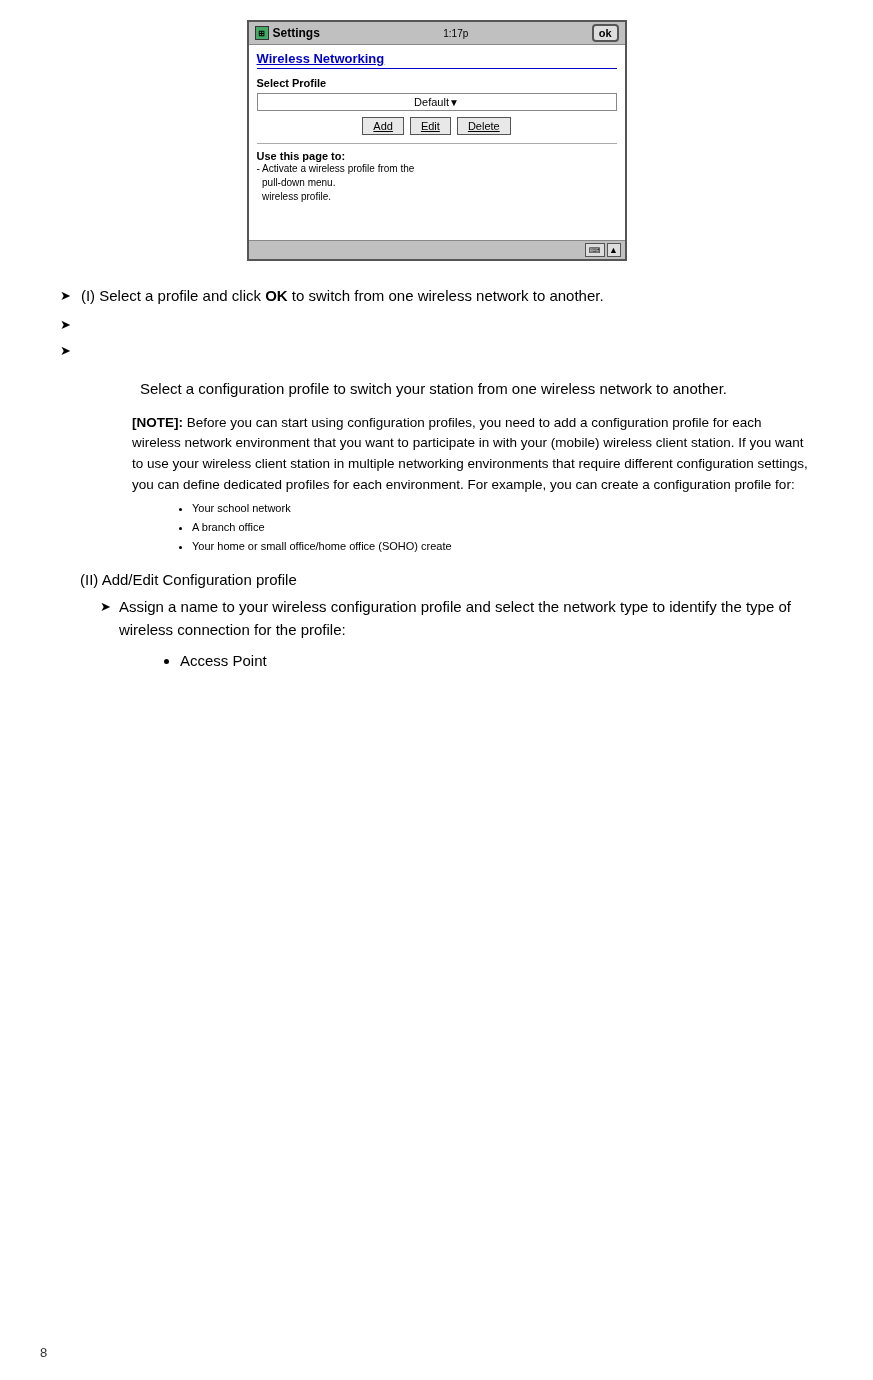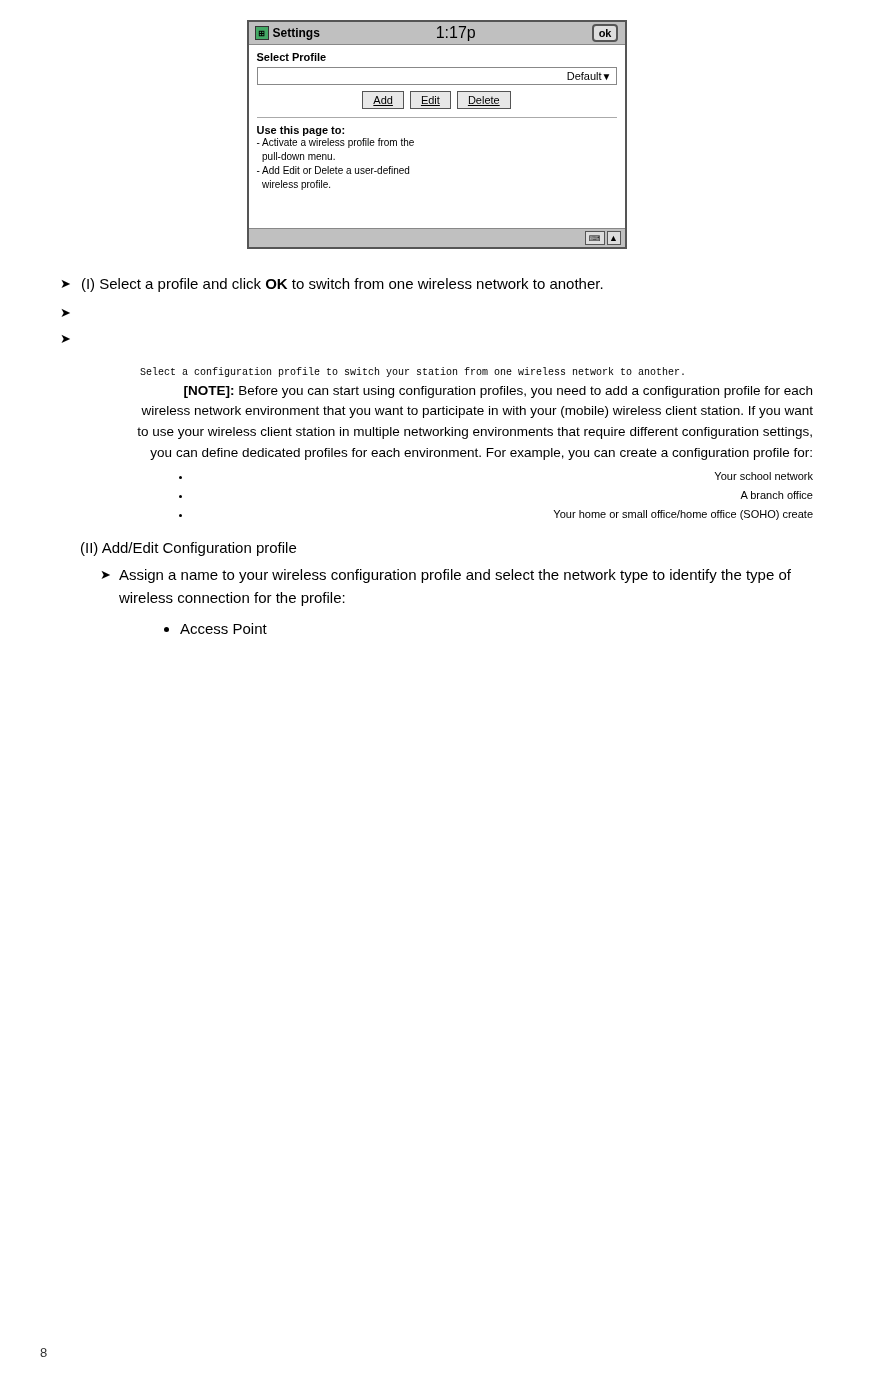--- a/index.html
+++ b/index.html
@@ -50,21 +50,21 @@
       height: 14px;
       background: #4a6;
       border: 1px solid #333;
       font-size: 8px;
       display: flex;
       align-items: center;
       justify-content: center;
     }
 
     .title-bar-time {
-      font-size: 16px;
+      font-size: 10px;
     }
 
     .ok-btn {
       border: 2px solid #555;
       border-radius: 4px;
       padding: 1px 5px;
       font-size: 11px;
       background: #ddd;
       font-weight: bold;
     }
@@ -88,21 +88,21 @@
       font-size: 11px;
       margin-bottom: 4px;
     }
 
     .dropdown-row {
       display: flex;
       align-items: center;
       border: 1px solid #888;
       margin-bottom: 6px;
       padding: 2px 4px;
-      justify-content: flex-end;
+      justify-content: center;
     }
 
     .dropdown-arrow {
       font-size: 10px;
     }
 
     .button-row {
       display: flex;
       gap: 6px;
       justify-content: center;
@@ -195,31 +195,30 @@
       flex-shrink: 0;
     }
 
     .section-heading {
       font-size: 15px;
       margin: 18px 0 10px 20px;
     }
 
     .section-body {
       margin-left: 80px;
-      font-size: 10px;
+      font-size: 15px;
       line-height: 1.6;
-      font-family: Liberation Mono, monospace;
+      margin-bottom: 12px;
     }
 
     .note-block {
       margin-left: 72px;
       font-size: 13.5px;
       line-height: 1.55;
       margin-bottom: 10px;
-      text-align: right;
     }
 
     .note-block .note-label {
       font-weight: bold;
     }
 
     .sub-bullet-list {
       list-style: disc;
       margin-left: 60px;
       margin-top: 4px;
@@ -284,36 +283,36 @@
     <div class="title-bar">
       <div class="title-bar-left">
         <div class="title-bar-icon">⊞</div>
         <span>Settings</span>
       </div>
       <span class="title-bar-time">1:17p</span>
       <div class="ok-btn">ok</div>
     </div>
 
     <div class="screen-content">
+      <div class="screen-title">Wireless Networking</div>
       <div class="select-profile-label">Select Profile</div>
       <div class="dropdown-row">
         <span>Default</span>
         <span class="dropdown-arrow">▼</span>
       </div>
       <div class="button-row">
         <button class="win-btn"><span>Add</span></button>
         <button class="win-btn"><span>Edit</span></button>
         <button class="win-btn"><span>Delete</span></button>
       </div>
       <hr class="divider">
       <div class="use-this-label">Use this page to:</div>
       <div class="tip-text">
         <div>- Activate a wireless profile from the</div>
         <div>&nbsp;&nbsp;pull-down menu.</div>
-        <div>- Add Edit or Delete a user-defined</div>
         <div>&nbsp;&nbsp;wireless profile.</div>
       </div>
     </div>
 
     <div style="height:30px;"></div>
     <div class="screen-footer">
       <div class="keyboard-icon">⌨</div>
       <div class="arrow-up-btn">▲</div>
     </div>
   </div>

